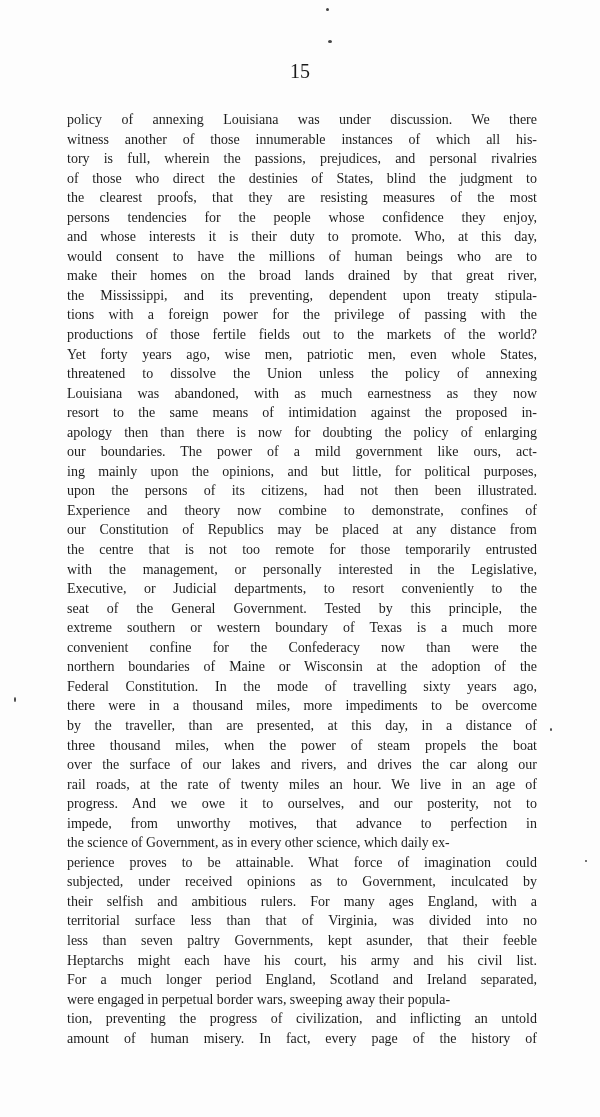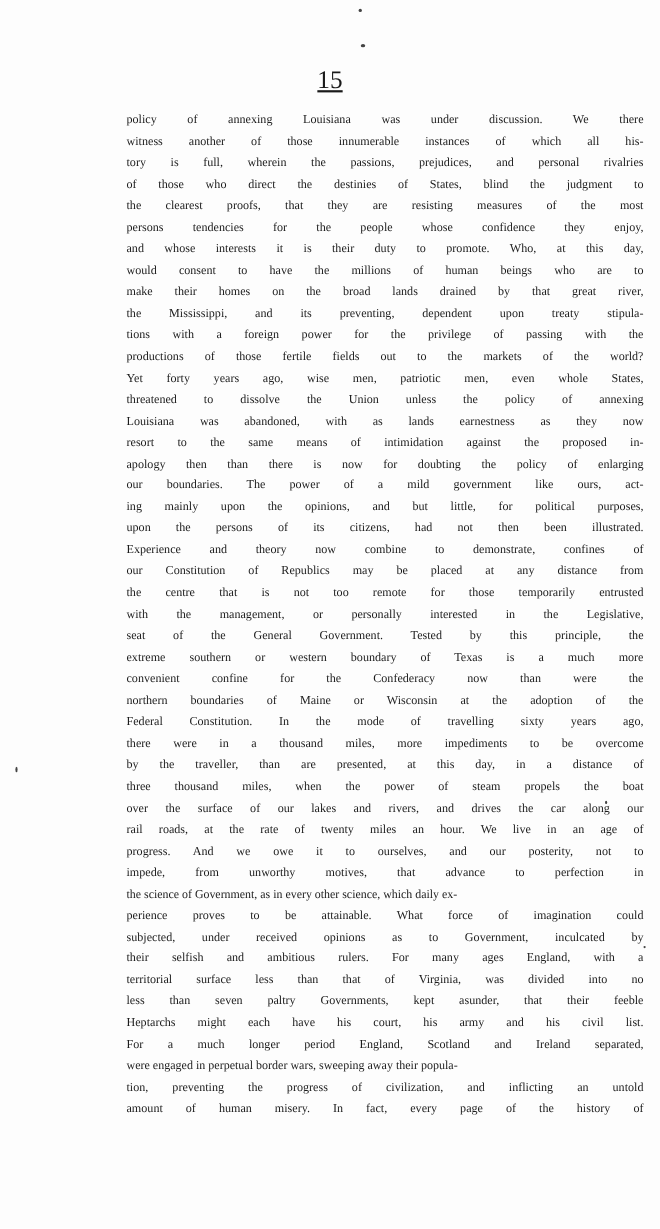--- a/index.html
+++ b/index.html
@@ -1,25 +1,25 @@
 <!DOCTYPE html>
 <html><head>
 <meta charset="utf-8">
 <style>
   html, body { margin: 0; padding: 0; background: #ffffff; }
   body { width: 600px; height: 1117px; position: relative; overflow: hidden; }
   .page { position: absolute; left: 0; top: 0; width: 600px; height: 1117px; background: #fdfdfd; }
   .page-number {
     position: absolute; left: 0; width: 600px; top: 60px; text-align: center;
-    font-family: "Liberation Serif", "DejaVu Serif", serif; font-size: 23px; color: #1a1a1a; text-decoration: underline;
+    font-family: "Liberation Serif", "DejaVu Serif", serif; font-size: 20px; color: #1a1a1a;
   }
   .body-text {
-    position: absolute; left: 67px; top: 100px; width: 470px;
+    position: absolute; left: 67px; top: 110px; width: 470px;
     font-family: "Liberation Serif", "DejaVu Serif", serif;
-    font-size: 11px; color: #1c1c1c; margin-left: 48px;
+    font-size: 14px; color: #1c1c1c;
   }
   .line {
     display: block; height: 19.55px; line-height: 19.55px;
     white-space: nowrap; text-align: justify; text-align-last: justify;
   }
   .speck { position: absolute; background: #444; border-radius: 50%; }
 </style>
 </head>
 <body>
 
@@ -40,30 +40,31 @@
       <span class="line" style="display: block;">the clearest proofs, that they are resisting measures of the most</span>
       <span class="line" style="display: block;">persons tendencies for the people whose confidence they enjoy,</span>
       <span class="line" style="display: block;">and whose interests it is their duty to promote. Who, at this day,</span>
       <span class="line" style="display: block;">would consent to have the millions of human beings who are to</span>
       <span class="line" style="display: block;">make their homes on the broad lands drained by that great river,</span>
       <span class="line" style="display: block;">the Mississippi, and its preventing, dependent upon treaty stipula-</span>
       <span class="line" style="display: block;">tions with a foreign power for the privilege of passing with the</span>
       <span class="line" style="display: block;">productions of those fertile fields out to the markets of the world?</span>
       <span class="line" style="display: block;">Yet forty years ago, wise men, patriotic men, even whole States,</span>
       <span class="line" style="display: block;">threatened to dissolve the Union unless the policy of annexing</span>
-      <span class="line" style="display: block;">Louisiana was abandoned, with as lands earnestness as they now</span>
+      <span class="line" style="display: block;">Louisiana was abandoned, with as much earnestness as they now</span>
       <span class="line" style="display: block;">resort to the same means of intimidation against the proposed in-</span>
       <span class="line" style="display: block;">apology then than there is now for doubting the policy of enlarging</span>
       <span class="line" style="display: block;">our boundaries. The power of a mild government like ours, act-</span>
       <span class="line" style="display: block;">ing mainly upon the opinions, and but little, for political purposes,</span>
       <span class="line" style="display: block;">upon the persons of its citizens, had not then been illustrated.</span>
       <span class="line" style="display: block;">Experience and theory now combine to demonstrate, confines of</span>
       <span class="line" style="display: block;">our Constitution of Republics may be placed at any distance from</span>
       <span class="line" style="display: block;">the centre that is not too remote for those temporarily entrusted</span>
       <span class="line" style="display: block;">with the management, or personally interested in the Legislative,</span>
+      <span class="line" style="display: block;">Executive, or Judicial departments, to resort conveniently to the</span>
       <span class="line" style="display: block;">seat of the General Government. Tested by this principle, the</span>
       <span class="line" style="display: block;">extreme southern or western boundary of Texas is a much more</span>
       <span class="line" style="display: block;">convenient confine for the Confederacy now than were the</span>
       <span class="line" style="display: block;">northern boundaries of Maine or Wisconsin at the adoption of the</span>
       <span class="line" style="display: block;">Federal Constitution. In the mode of travelling sixty years ago,</span>
       <span class="line" style="display: block;">there were in a thousand miles, more impediments to be overcome</span>
       <span class="line" style="display: block;">by the traveller, than are presented, at this day, in a distance of</span>
       <span class="line" style="display: block;">three thousand miles, when the power of steam propels the boat</span>
       <span class="line" style="display: block;">over the surface of our lakes and rivers, and drives the car along our</span>
       <span class="line" style="display: block;">rail roads, at the rate of twenty miles an hour. We live in an age of</span>

